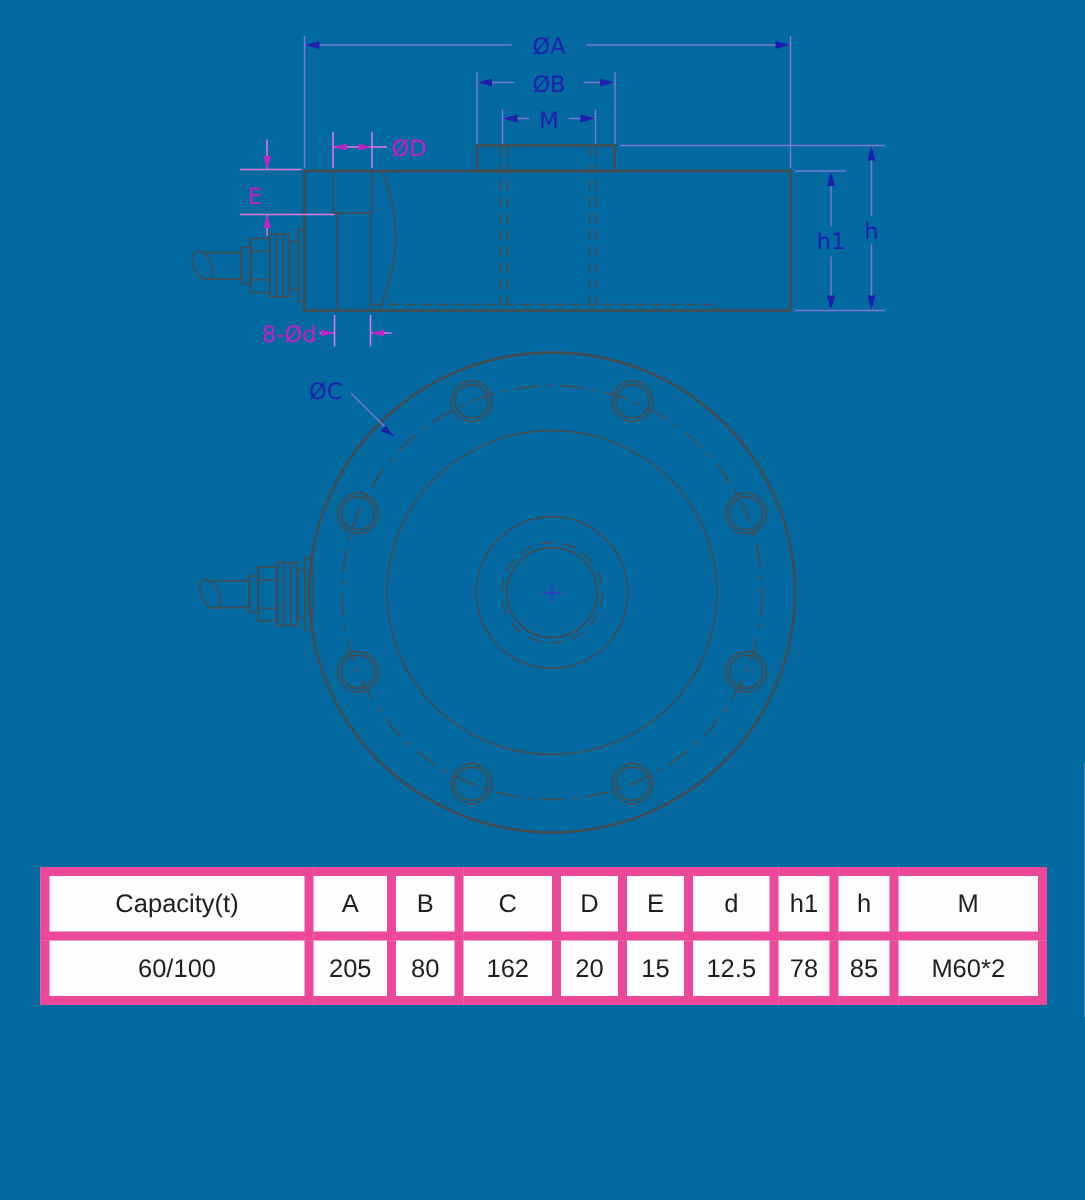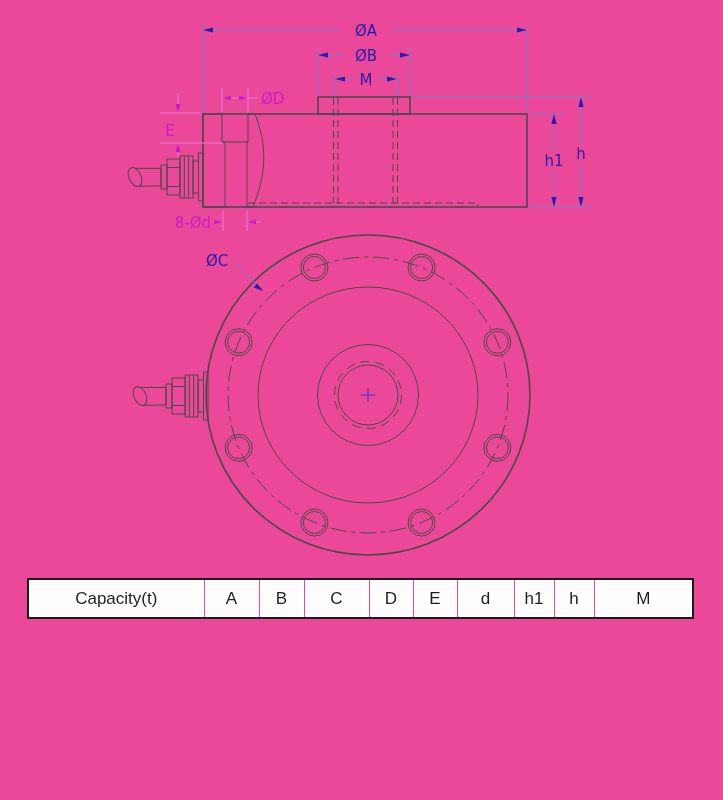--- a/index.html
+++ b/index.html
@@ -1,33 +1,33 @@
 <!DOCTYPE html>
 <html><head>
 <meta charset="utf-8">
 <style>
   html,body{margin:0;padding:0;}
   body{background:#ffffff;font-family:"Liberation Sans",sans-serif;}
-  .sheet{position:relative;width:723px;height:800px;background:#ec4899;overflow:hidden;}
+  .sheet{position:relative;width:723px;height:800px;background:#0369a1;overflow:hidden;}
   svg text{font-family:"DejaVu Sans","Liberation Sans",sans-serif;}
   .dimtext{font-size:15px;fill:#1f1fae;}
   .magtext{font-size:15px;fill:#c81ec8;}
   
   .ln{stroke:#4a4a4a;fill:none;}
   .ln2{stroke:#4a4a4a;stroke-width:1.6;fill:none;}
   .hid{stroke:#4a4a4a;stroke-width:1;fill:none;stroke-dasharray:7 4;}
   .cdash{stroke:#4a4a4a;stroke-width:1;fill:none;stroke-dasharray:16 5 4 5;}
   .bdim{stroke:#7a7ad2;stroke-width:1;fill:none;}
   .mdim{stroke:#e07ae0;stroke-width:1;fill:none;}
   .barr{fill:#1f1fae;stroke:none;}
   .marr{fill:#c81ec8;stroke:none;}
   
   .spec{position:absolute;left:27px;top:578px;border-collapse:collapse;table-layout:fixed;
         border:2px solid #1a1a1a;background:#fdfdfd;}
-  .spec td,.spec th{border:1px solid #ec4899;text-align:center;vertical-align:middle;
+  .spec td,.spec th{border:6px solid #ec4899;text-align:center;vertical-align:middle;
         font-weight:400;font-size:17px;color:#1e1e1e;padding:0;height:37px;white-space:nowrap;}
 </style>
 </head>
 <body>
 
 <div class="sheet">
 <svg width="723" height="578" viewBox="0 0 723 578">
   <defs>
     <pattern id="hatch" patternUnits="userSpaceOnUse" width="6" height="6">
       <path d="M-1,7 L7,-1" stroke="#4a4a4a" stroke-width="1"></path>
@@ -200,15 +200,27 @@
       <th>C</th>
       <th>D</th>
       <th>E</th>
       <th>d</th>
       <th>h1</th>
       <th>h</th>
       <th>M</th>
     </tr>
   </thead>
   <tbody>
+    <tr>
+      <td>60/100</td>
+      <td>205</td>
+      <td>80</td>
+      <td>162</td>
+      <td>20</td>
+      <td>15</td>
+      <td>12.5</td>
+      <td>78</td>
+      <td>85</td>
+      <td>M60*2</td>
+    </tr>
   </tbody>
 </table>
 </div>
 
 </body></html>

